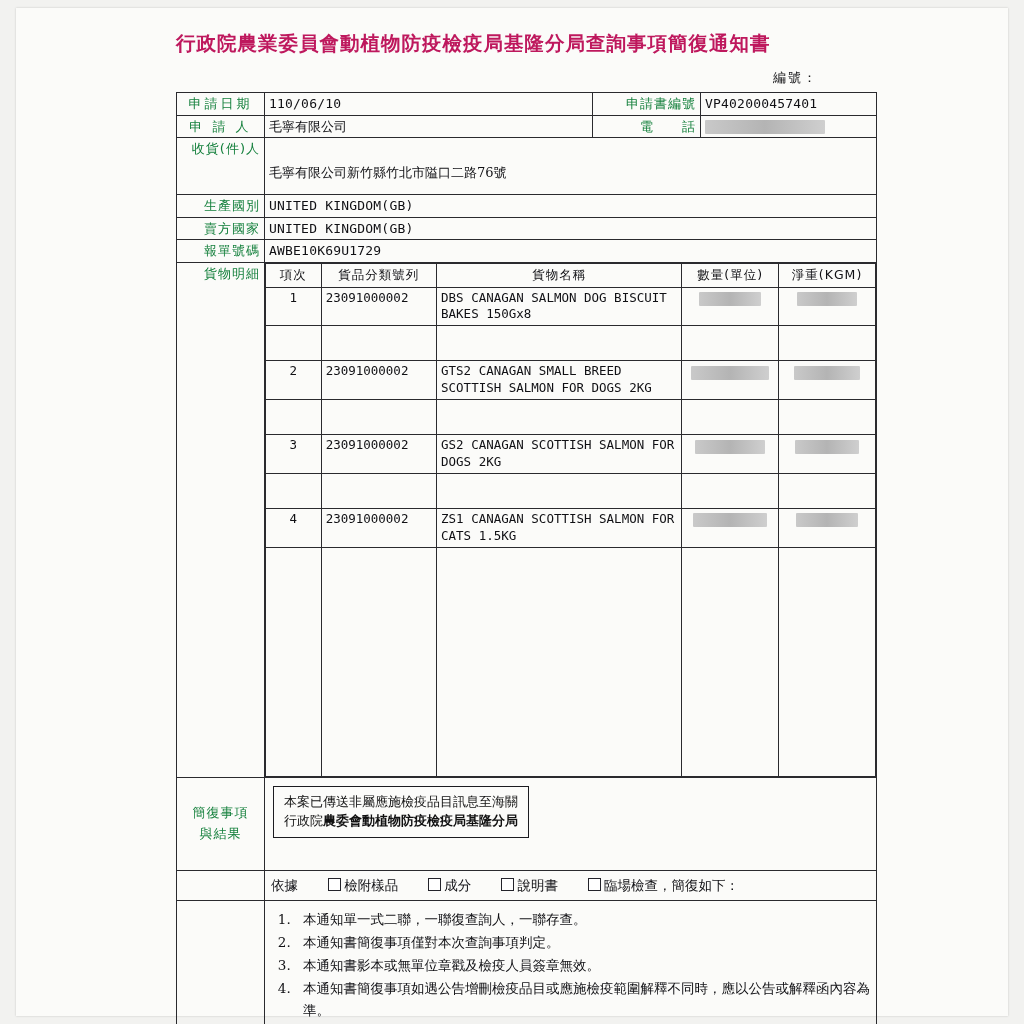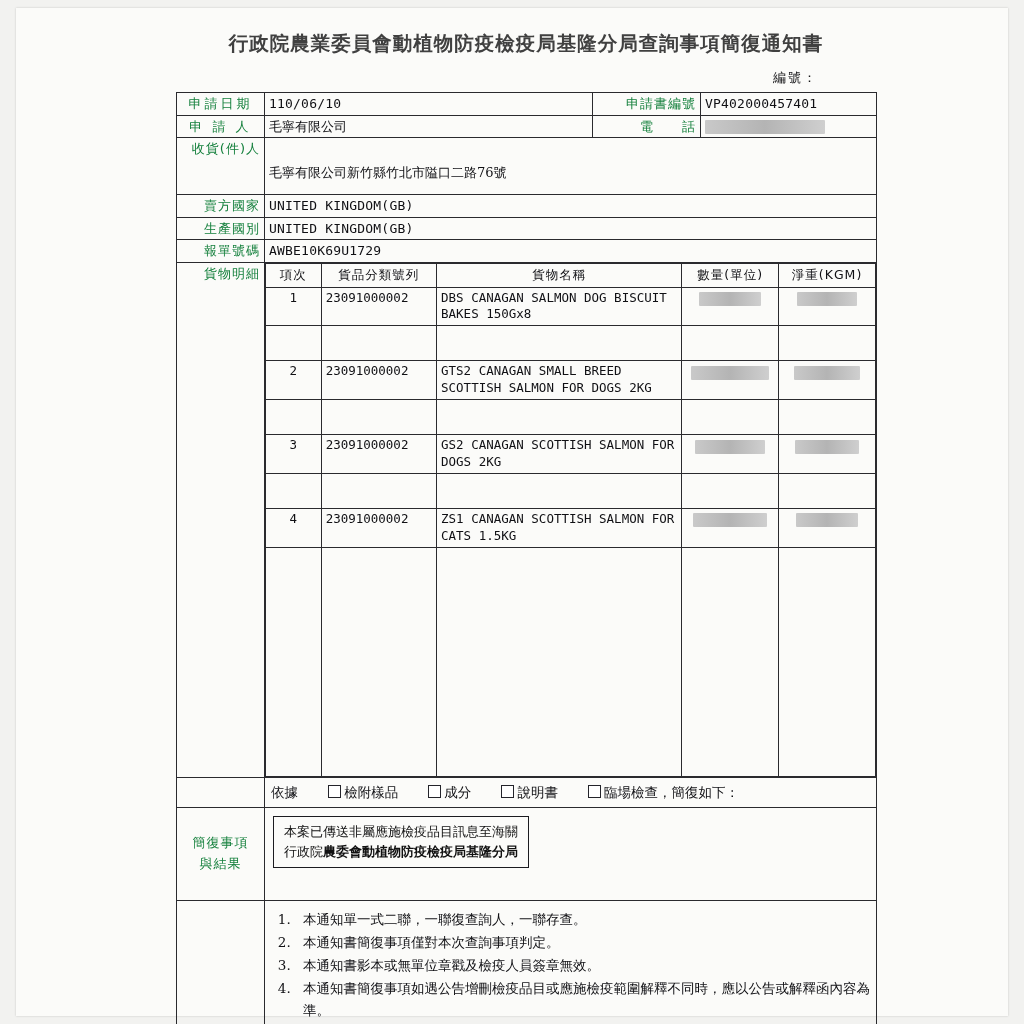--- a/index.html
+++ b/index.html
@@ -24,26 +24,26 @@
     background: #fbfbf9;
     box-shadow: 0 0 2px rgba(0,0,0,0.18);
   }
   .doc {
     position: absolute;
     left: 160px;
     top: 22px;
     width: 700px;
   }
   .title {
-    text-align: center;
+    text-align: left;
     font-family: "DejaVu Serif", "Liberation Serif", serif;
     font-size: 19.5px;
     font-weight: bold;
     letter-spacing: 1px;
-    color: #404040;
+    color: #be185d;
     padding-bottom: 6px;
   }
   .serial-line {
     text-align: right;
     font-family: "DejaVu Serif", "Liberation Serif", serif;
     font-size: 13px;
     color: #17171a;
     padding: 6px 58px 5px 0;
     letter-spacing: 1px;
   }
@@ -183,26 +183,26 @@
             <span class="redact" style="width:120px"></span>
           </td>
         </tr>
 
         <tr>
           <td class="lbl lbl-tight" style="height:52px">收貨(件)人</td>
           <td class="cjk-val" colspan="3" style="vertical-align:middle; padding-top:16px">毛寧有限公司新竹縣竹北市隘口二路76號</td>
         </tr>
 
         <tr>
+          <td class="lbl lbl-tight">生產國別</td>
+          <td class="val" colspan="3">UNITED KINGDOM(GB)</td>
+        </tr>
+
+        <tr>
           <td class="lbl lbl-tight">賣方國家</td>
-          <td class="val" colspan="3">UNITED KINGDOM(GB)</td>
-        </tr>
-
-        <tr>
-          <td class="lbl lbl-tight">生產國別</td>
           <td class="val" colspan="3">UNITED KINGDOM(GB)</td>
         </tr>
 
         <tr>
           <td class="lbl lbl-tight">報單號碼</td>
           <td class="val" colspan="3">AWBE10K69U1729</td>
         </tr>
 
         <tr>
           <td class="lbl lbl-tight" style="vertical-align:top">貨物明細</td>
@@ -278,40 +278,40 @@
                 <td></td>
                 <td></td>
                 <td></td>
               </tr>
             </tbody>
                 </table>
           </td>
         </tr>
 
         <tr>
+          <td class="lbl lbl-tight" style="height:88px; vertical-align:middle; text-align:center; line-height:1.6">
+            <div>簡復事項</div>
+            <div>與結果</div>
+          </td>
+          <td colspan="3">
+            <div class="stamp">
+              <div class="l1">本案已傳送非屬應施檢疫品目訊息至海關</div>
+              <div class="l2"><span class="plain">行政院</span><span>農委會動植物防疫檢疫局基隆分局</span></div>
+            </div>
+          </td>
+        </tr>
+
+        <tr>
           <td style="border-right:none"></td>
           <td colspan="3" class="chk-row" style="padding:5px 4px 6px 6px">
             <span class="chk-item">依據</span>
             <span class="chk-item"><span class="chkbox"></span><span>檢附樣品</span></span>
             <span class="chk-item"><span class="chkbox"></span><span>成分</span></span>
             <span class="chk-item"><span class="chkbox"></span><span>說明書</span></span>
             <span class="chk-item"><span class="chkbox"></span><span>臨場檢查，簡復如下：</span></span>
-          </td>
-        </tr>
-
-        <tr>
-          <td class="lbl lbl-tight" style="height:88px; vertical-align:middle; text-align:center; line-height:1.6">
-            <div>簡復事項</div>
-            <div>與結果</div>
-          </td>
-          <td colspan="3">
-            <div class="stamp">
-              <div class="l1">本案已傳送非屬應施檢疫品目訊息至海關</div>
-              <div class="l2"><span class="plain">行政院</span><span>農委會動植物防疫檢疫局基隆分局</span></div>
-            </div>
           </td>
         </tr>
 
         <tr>
           <td style="height:100px"></td>
           <td colspan="3" style="padding-top:6px; padding-bottom:6px">
             <ol class="notes">
               <li>本通知單一式二聯，一聯復查詢人，一聯存查。</li>
               <li>本通知書簡復事項僅對本次查詢事項判定。</li>
               <li>本通知書影本或無單位章戳及檢疫人員簽章無效。</li>

